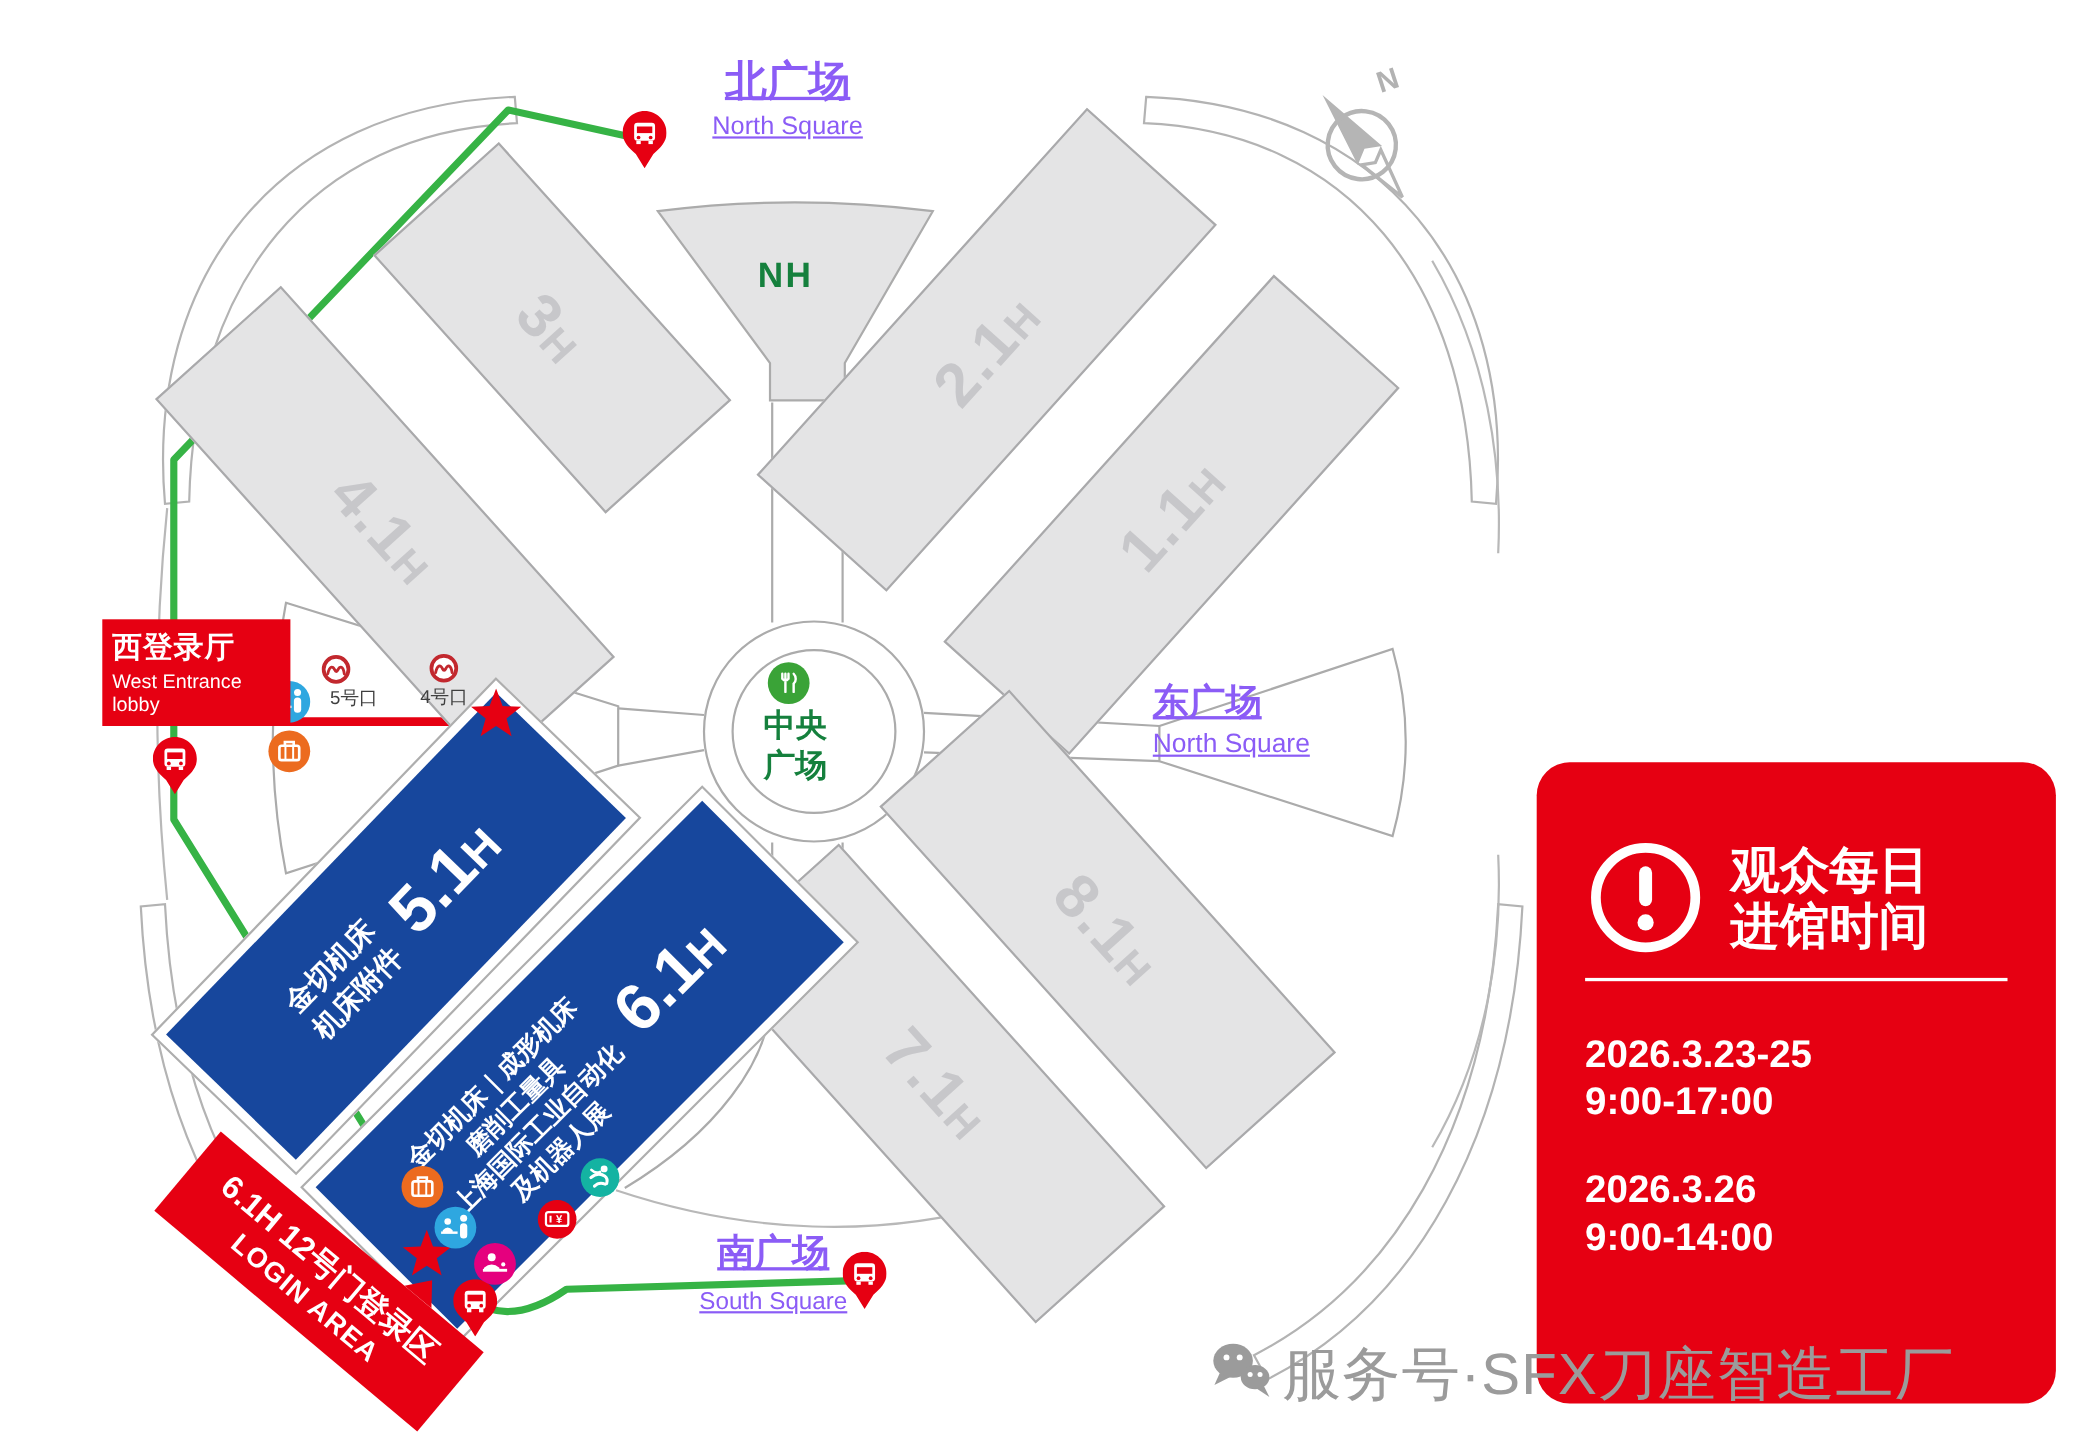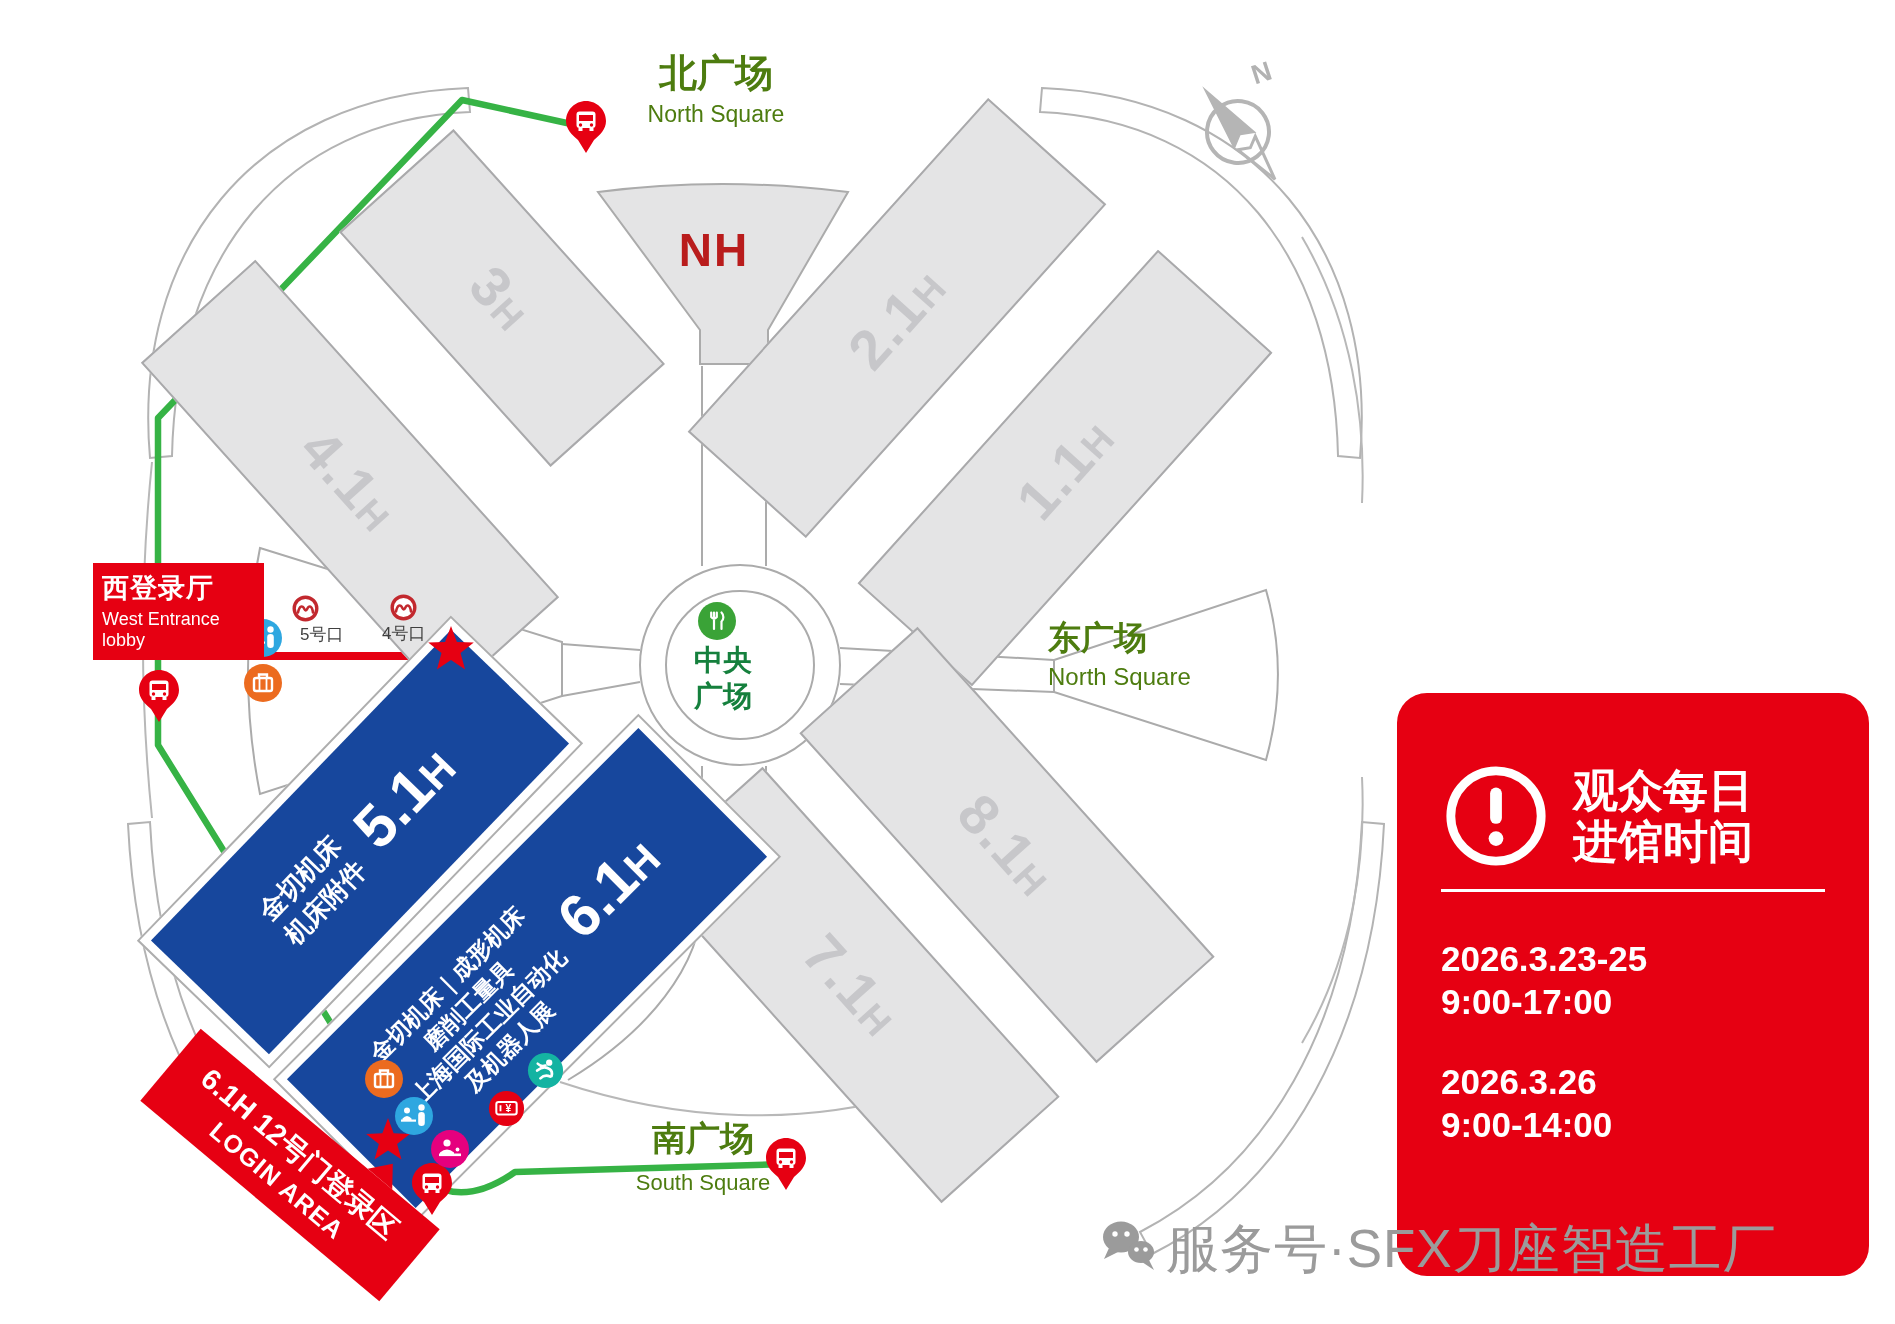--- a/index.html
+++ b/index.html
@@ -13,38 +13,38 @@
         background:#e4e4e5;border:2px solid #a9a9ab;}
   .glabel{color:#c7c7ca;font-weight:bold;white-space:nowrap;letter-spacing:2px;}
   .gn{font-size:56px;}
   .gs{font-size:38px;}
   #h41{left:350px;top:480px;width:450px;height:150px;transform:translate(-50%,-50%) rotate(48deg);}
   #h3 {left:502px;top:298px;width:312px;height:150px;transform:translate(-50%,-50%) rotate(48deg);}
   #h21{left:897px;top:318px;width:445px;height:155px;transform:translate(-50%,-50%) rotate(-48deg);}
   #h11{left:1065px;top:468px;width:445px;height:150px;transform:translate(-50%,-50%) rotate(-48deg);}
   #h81{left:1007px;top:845px;width:440px;height:155px;transform:translate(-50%,-50%) rotate(48deg);}
   #h71{left:852px;top:985px;width:440px;height:155px;transform:translate(-50%,-50%) rotate(48deg);}
-  .nh-label{left:714px;top:250px;transform:translate(-50%,-50%);color:#b91c1c;
-            font-size:46px;font-weight:bold;letter-spacing:2px;}
+  .nh-label{left:714px;top:250px;transform:translate(-50%,-50%);color:#15803d;
+            font-size:32px;font-weight:bold;letter-spacing:2px;}
 
   
   .shell{position:absolute;background:#fff;border:2px solid #aeaeae;padding:8px;box-sizing:border-box;}
   #sh51{left:360px;top:842px;width:452px;height:184px;transform:translate(-50%,-50%) rotate(-46deg);}
   #sh61{left:527px;top:968px;width:517px;height:202px;transform:translate(-50%,-50%) rotate(-45deg);}
   .bluehall{width:100%;height:100%;background:#17479d;display:flex;align-items:center;
             justify-content:center;gap:22px;color:#fff;}
   .blines{display:flex;flex-direction:column;align-items:center;font-weight:bold;white-space:nowrap;}
   .blines51{font-size:26px;line-height:1.35;}
   .blines61{font-size:23px;line-height:1.28;}
   .bigid{font-weight:bold;white-space:nowrap;}
   .bigid .n{font-size:60px;}
   .bigid .s{font-size:42px;}
 
   
-  .sq{color:#4d7c0f;text-align:center;}
+  .sq{color:#8b5cf6;text-align:center;text-decoration:underline;}
   .sq .zh{font-weight:bold;}
   #north-square{left:590px;top:48px;width:252px;}
   #north-square .zh{font-size:38px;}
   #north-square .en{font-size:23px;margin-top:2px;}
   #south-square{left:578px;top:1116px;width:250px;}
   #south-square .zh{font-size:34px;}
   #south-square .en{font-size:22px;margin-top:8px;}
   #east-square{left:1048px;top:616px;width:220px;text-align:left;}
   #east-square .zh{font-size:33px;}
   #east-square .en{font-size:24px;margin-top:2px;}

